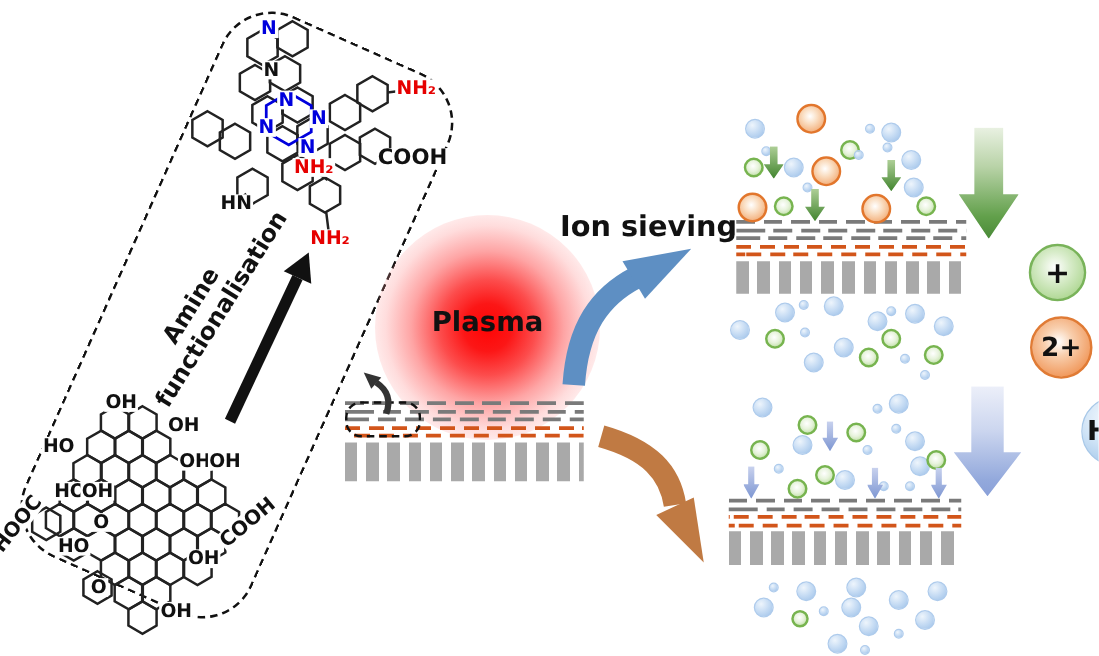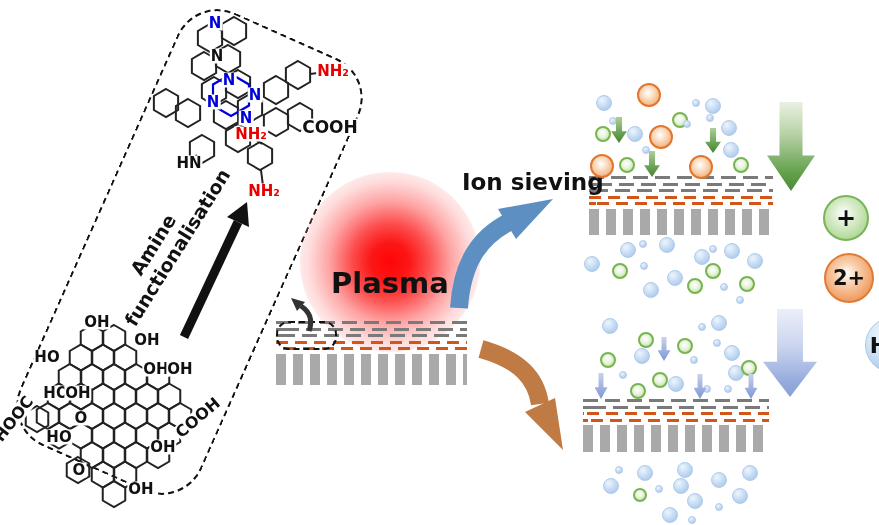--- a/index.html
+++ b/index.html
@@ -22,21 +22,21 @@
 
   
   .amine-label{position:absolute;left:83px;top:229px;width:160px;text-align:center;
                font-weight:bold;font-size:19px;line-height:1.15;transform:rotate(-58deg);z-index:5;}
 
   
   .plasma-glow{position:absolute;left:300px;top:172px;width:180px;height:180px;border-radius:50%;
     background:radial-gradient(circle,#ff0505 0%,#fc1616 15%,rgba(252,45,45,.85) 30%,
       rgba(253,90,90,.55) 48%,rgba(254,140,140,.3) 64%,rgba(255,200,200,.12) 78%,rgba(255,255,255,0) 88%);}
   .plasma-text{position:absolute;left:330px;top:246px;width:120px;text-align:center;
-               font-weight:bold;font-size:29px;z-index:3;margin-top:20px;}
+               font-weight:bold;font-size:22px;z-index:3;}
 
   .flow-label{position:absolute;font-weight:bold;font-size:23px;z-index:4;white-space:nowrap;}
 
   
   .membrane{position:absolute;z-index:2;}
   .mrow{height:3px;margin-bottom:3.5px;}
   .mrow.g{background:repeating-linear-gradient(90deg,#7a7a7a 0 15px,transparent 15px 22px);}
   .mrow.o{background:repeating-linear-gradient(90deg,#d2551a 0 12px,transparent 12px 19px);}
   .s1{background-position-x:8px !important;}
   .s2{background-position-x:4px !important;}
@@ -189,21 +189,21 @@
   </div>
 
   <div class="membrane" style="left:583px;top:399px;width:186px;">
     <div class="mrow g"></div>
     <div class="mrow g s1"></div>
     <div class="mrow o s2"></div>
     <div class="mrow o s1"></div>
     <div class="pillars" style="height:27px;"></div>
   </div>
 
-  <div class="flow-label" style="left:448px;top:169px;margin-left:14px;">Ion sieving</div>
+  <div class="flow-label" style="left:448px;top:169px;">Ion sieving</div>
 
   <svg class="arrow-layer">
     <g>
       <line x1="184" y1="337" x2="238" y2="222" stroke="#111" stroke-width="9"></line>
       <polygon points="249,227 227,217 247,202" fill="#111"></polygon>
     </g>
     <g>
       <path d="M 309 331 C 313 320, 310 312, 301 306" fill="none" stroke="#333" stroke-width="5"></path>
       <polygon points="305,302 297,311 291,298" fill="#333"></polygon>
     </g>

